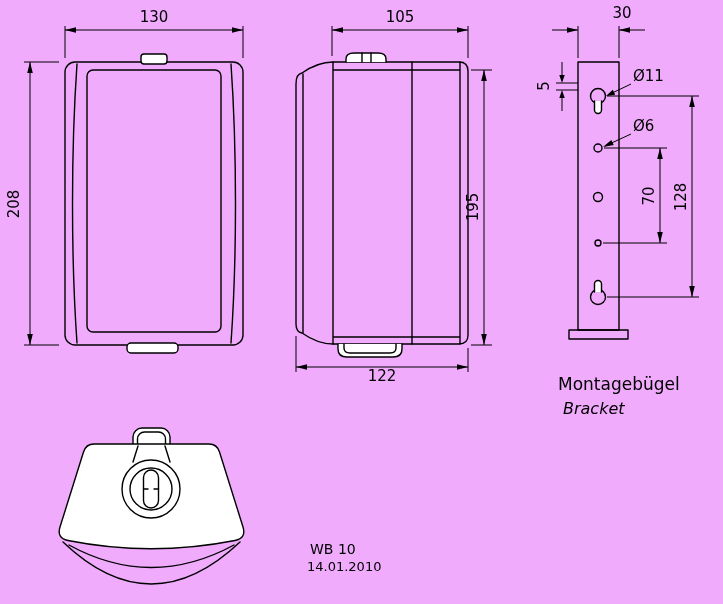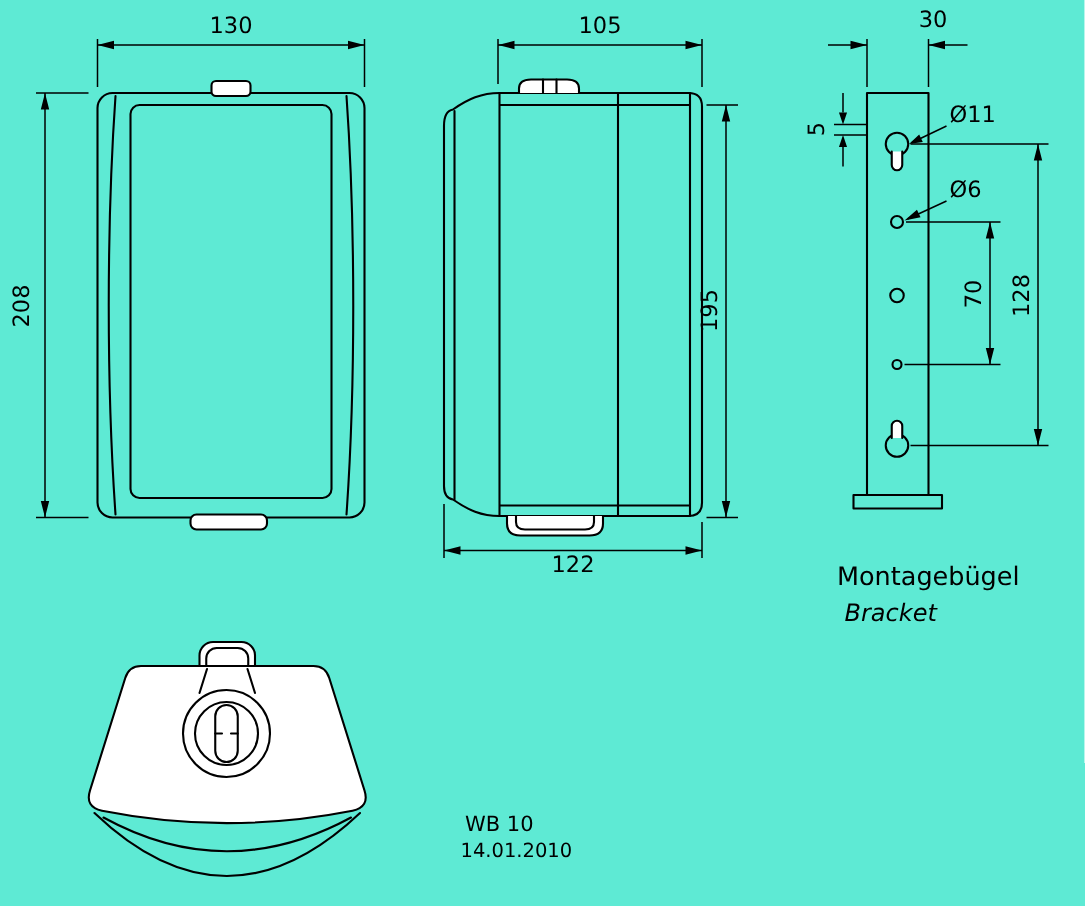--- a/index.html
+++ b/index.html
@@ -1,16 +1,16 @@
 <!DOCTYPE html>
 <html><head>
 <meta charset="utf-8">
 <style>
   html,body{margin:0;padding:0;background:#fff}
-  .sheet{width:723px;height:604px;background:#5eead4;position:relative;overflow:hidden}
+  .sheet{width:723px;height:604px;background:#f0abfc;position:relative;overflow:hidden}
   svg{display:block}
   .ol{fill:none;stroke:#000;stroke-width:1.4;stroke-linecap:round;stroke-linejoin:round}
   .olf{fill:#fff;stroke:#000;stroke-width:1.4;stroke-linecap:round;stroke-linejoin:round}
   .dim{fill:none;stroke:#000;stroke-width:1}
   .arr{fill:#000;stroke:none}
   text{font-family:"DejaVu Sans","Liberation Sans",sans-serif;fill:#000}
   .t-dim{font-size:15px}
   .t-label{font-size:17px}
   .t-label-i{font-size:16px;font-style:italic}
   .t-model{font-size:14px}

